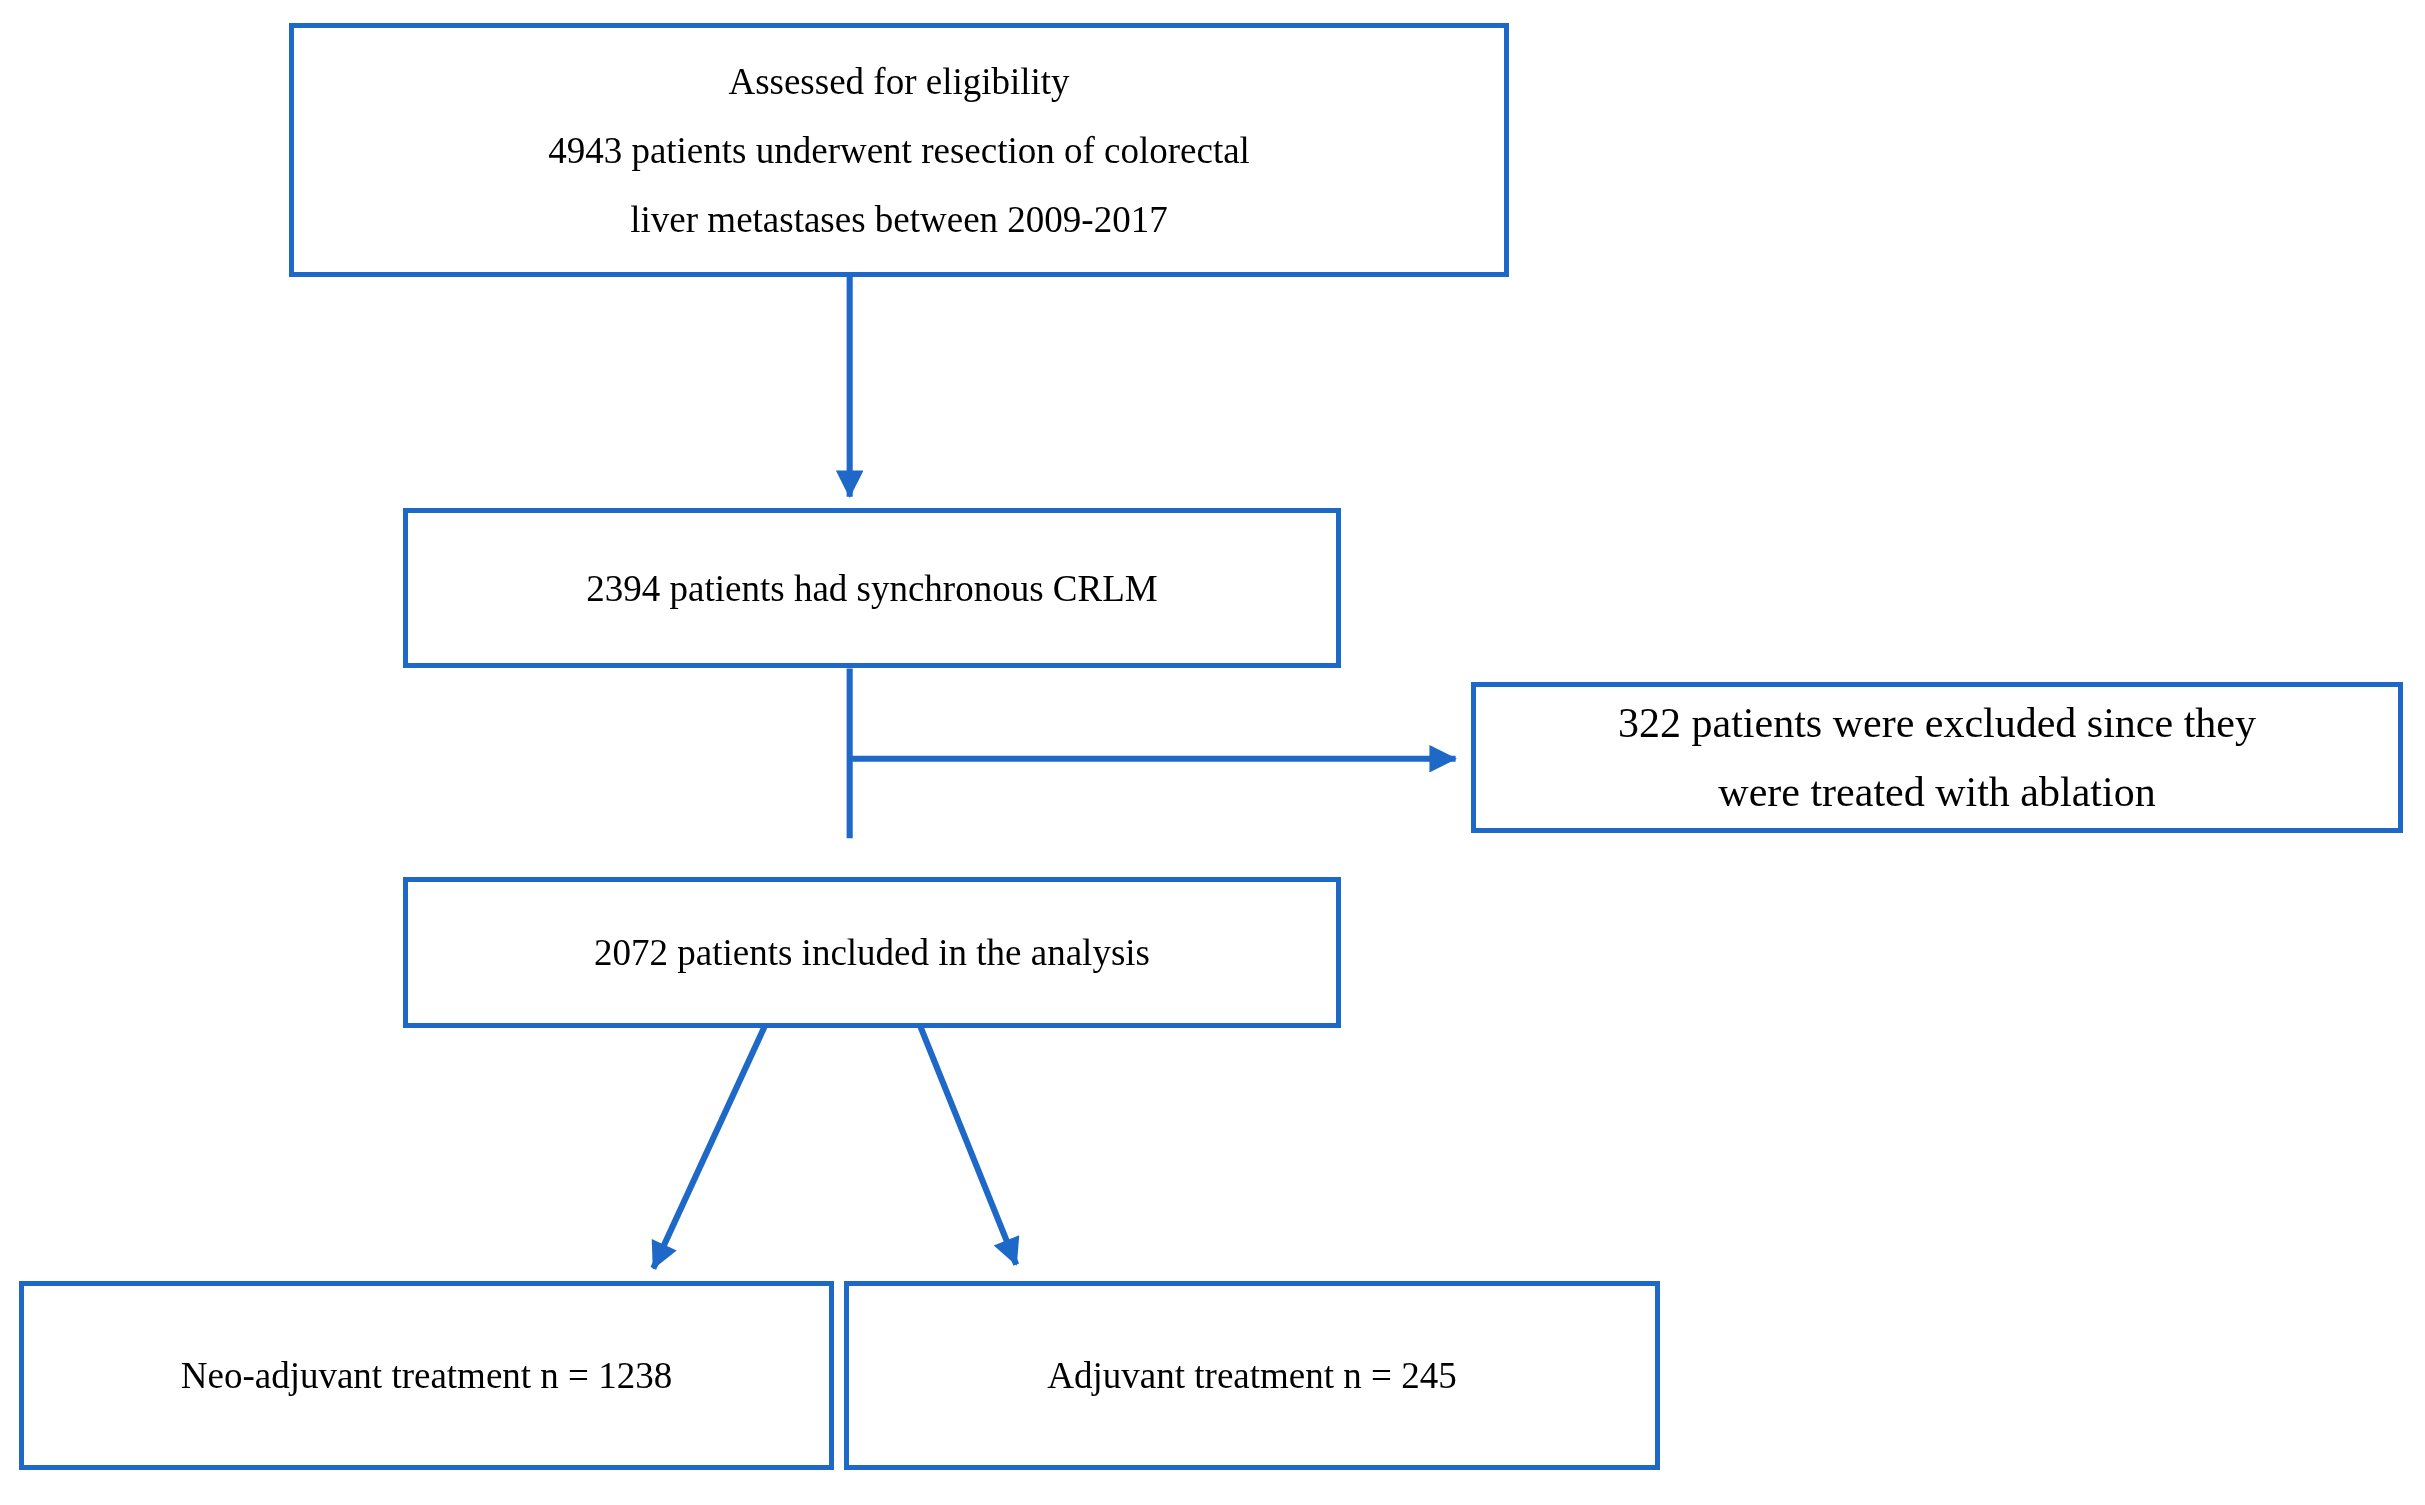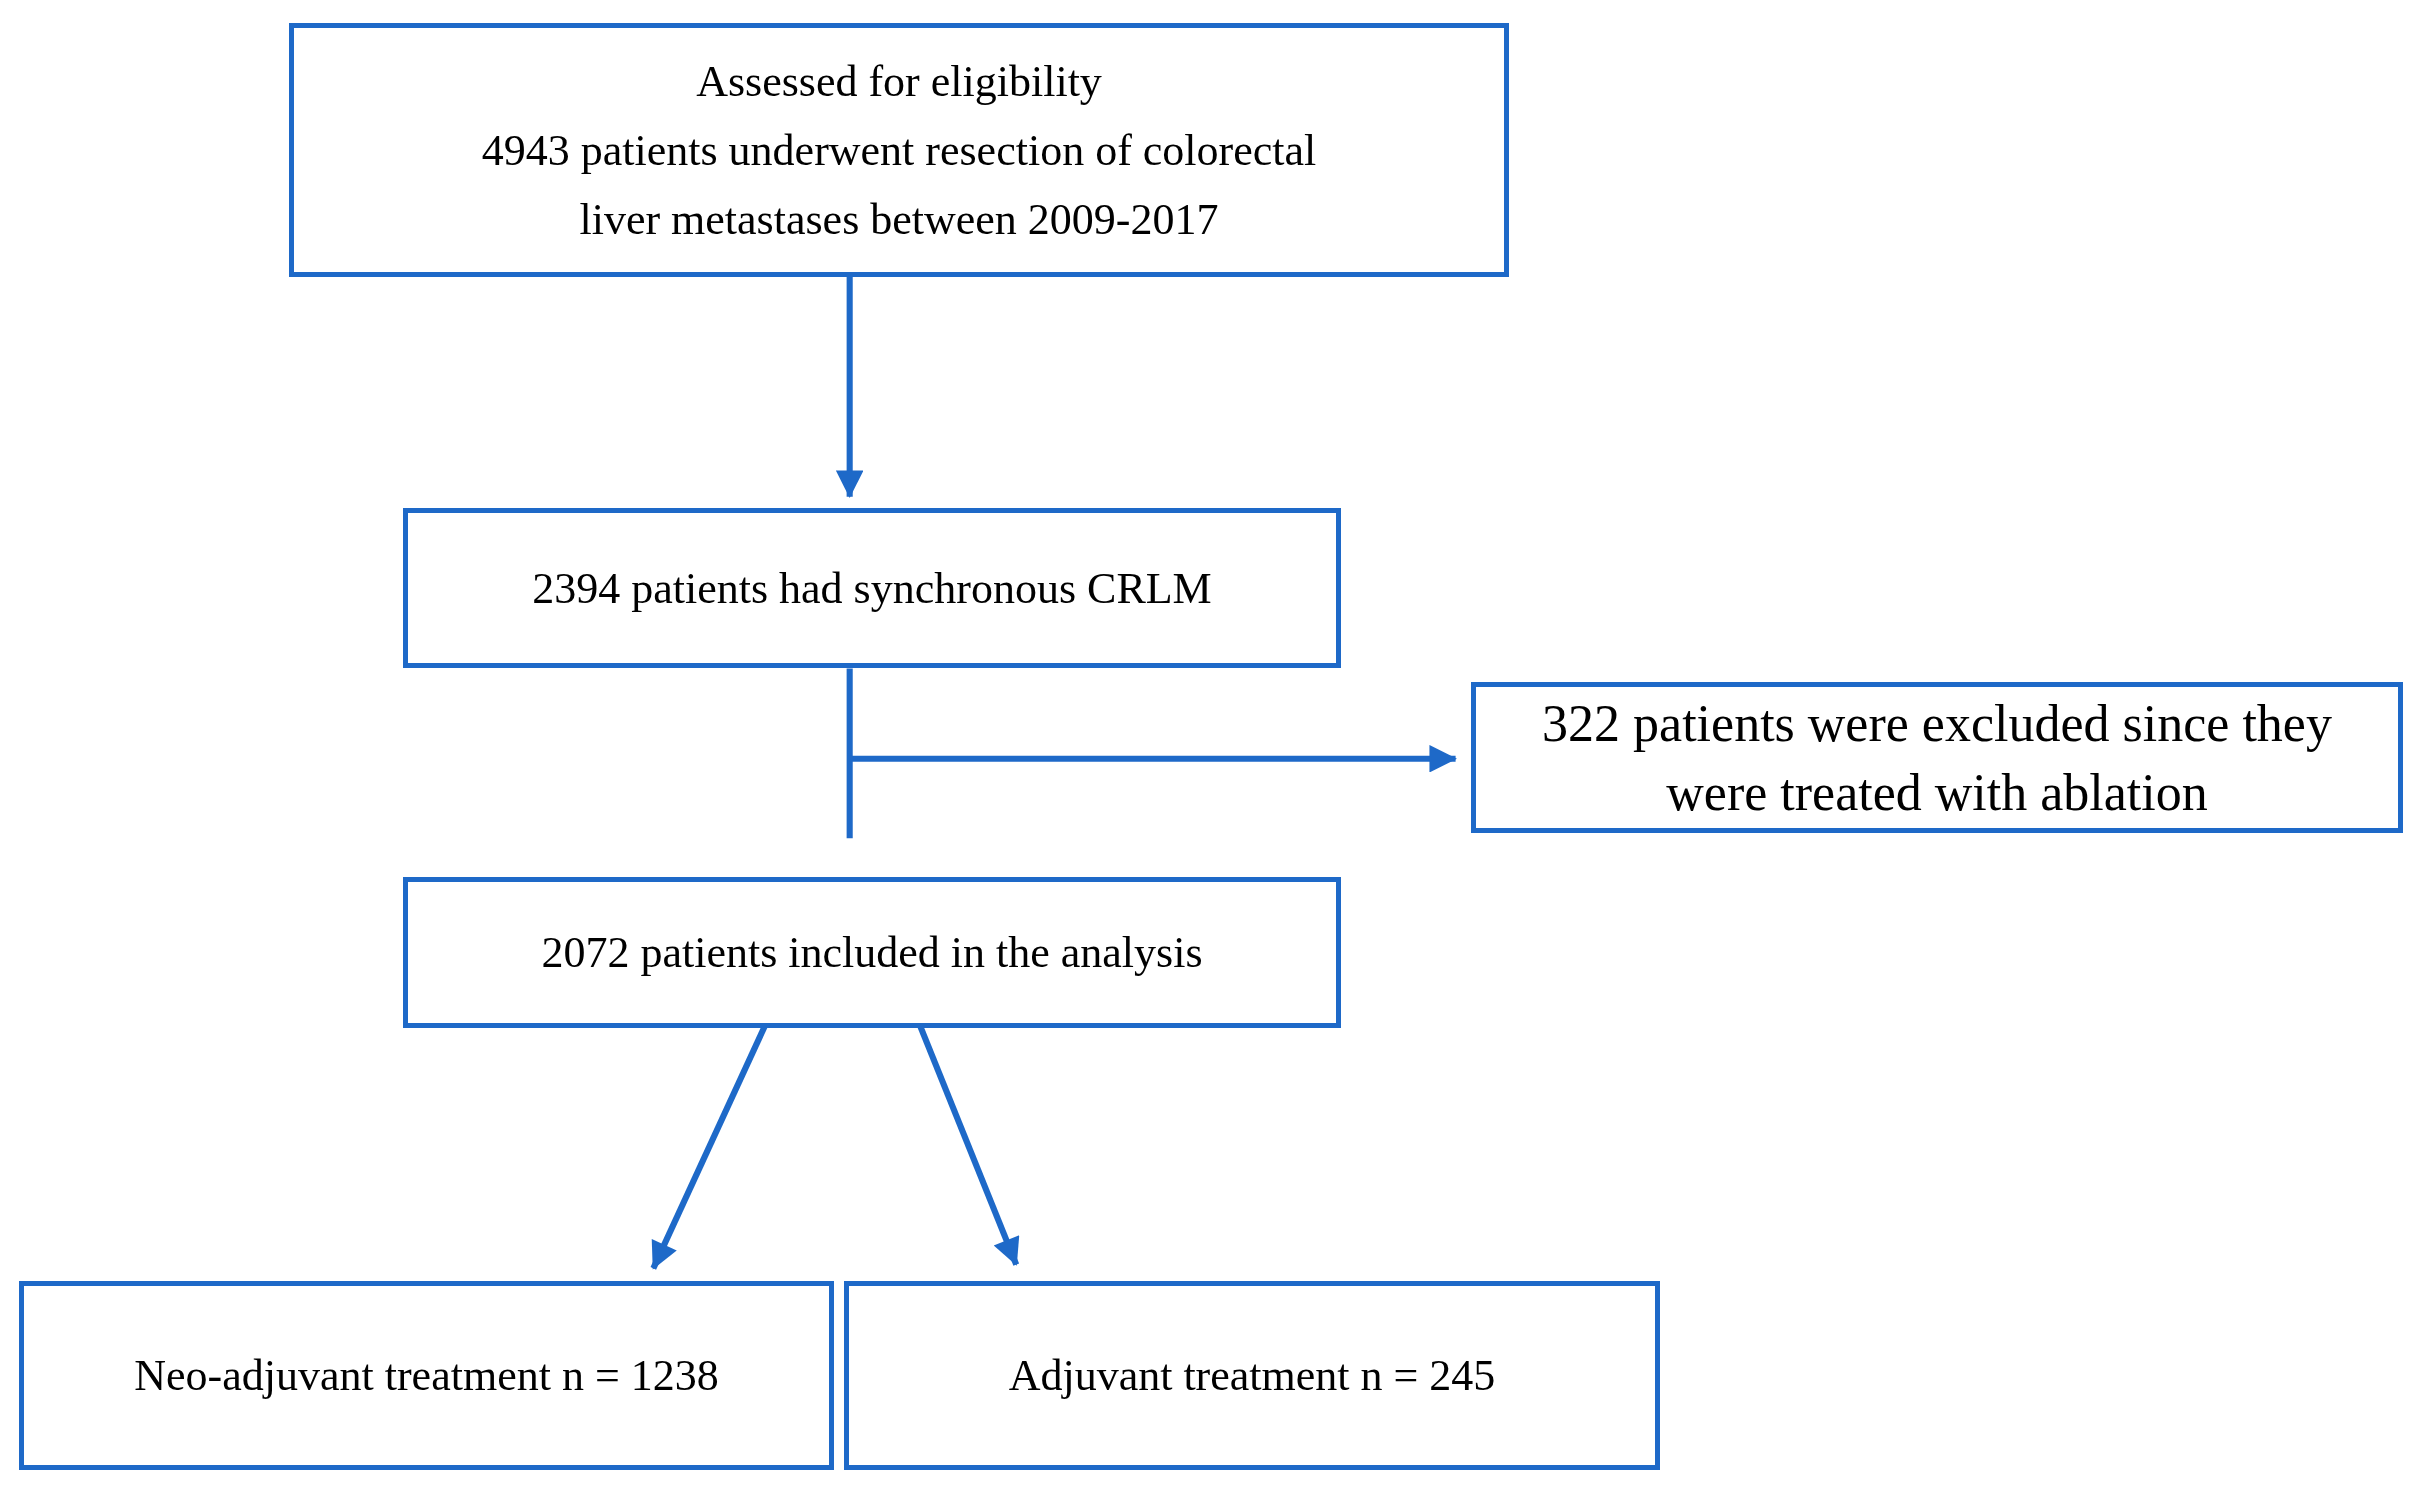--- a/index.html
+++ b/index.html
@@ -16,28 +16,28 @@
   .node {
     position: absolute;
     box-sizing: border-box;
     border: 5.3px solid var(--accent);
     background: var(--bg);
     display: flex;
     flex-direction: column;
     justify-content: center;
     align-items: center;
     text-align: center;
-    font-size: 44px;
+    font-size: 37px;
     line-height: 69px;
     z-index: 2;
   }
   .node .line { display: block; white-space: nowrap; }
   #node-eligibility       { left: 289px;  top: 23px;   width: 1220px; height: 254px; }
   #node-synchronous       { left: 403px;  top: 508px;  width: 938px; height: 160px; }
-  #node-excluded          { left: 1471px; top: 682px;  width: 932px; height: 151px; font-size: 52px; }
+  #node-excluded          { left: 1471px; top: 682px;  width: 932px; height: 151px; font-size: 42px; }
   #node-analysis          { left: 403px;  top: 837px; width: 938px; height: 151px; margin-top: 40px; }
   #node-neoadjuvant       { left: 19px;   top: 1281px; width: 815px; height: 189px; }
   #node-upfront           { left: 844px; top: 1281px; width: 816px; height: 189px; }
   svg.connectors {
     position: absolute;
     left: 0; top: 0;
     width: 2426px; height: 1506px;
     z-index: 1;
     pointer-events: none;
   }

